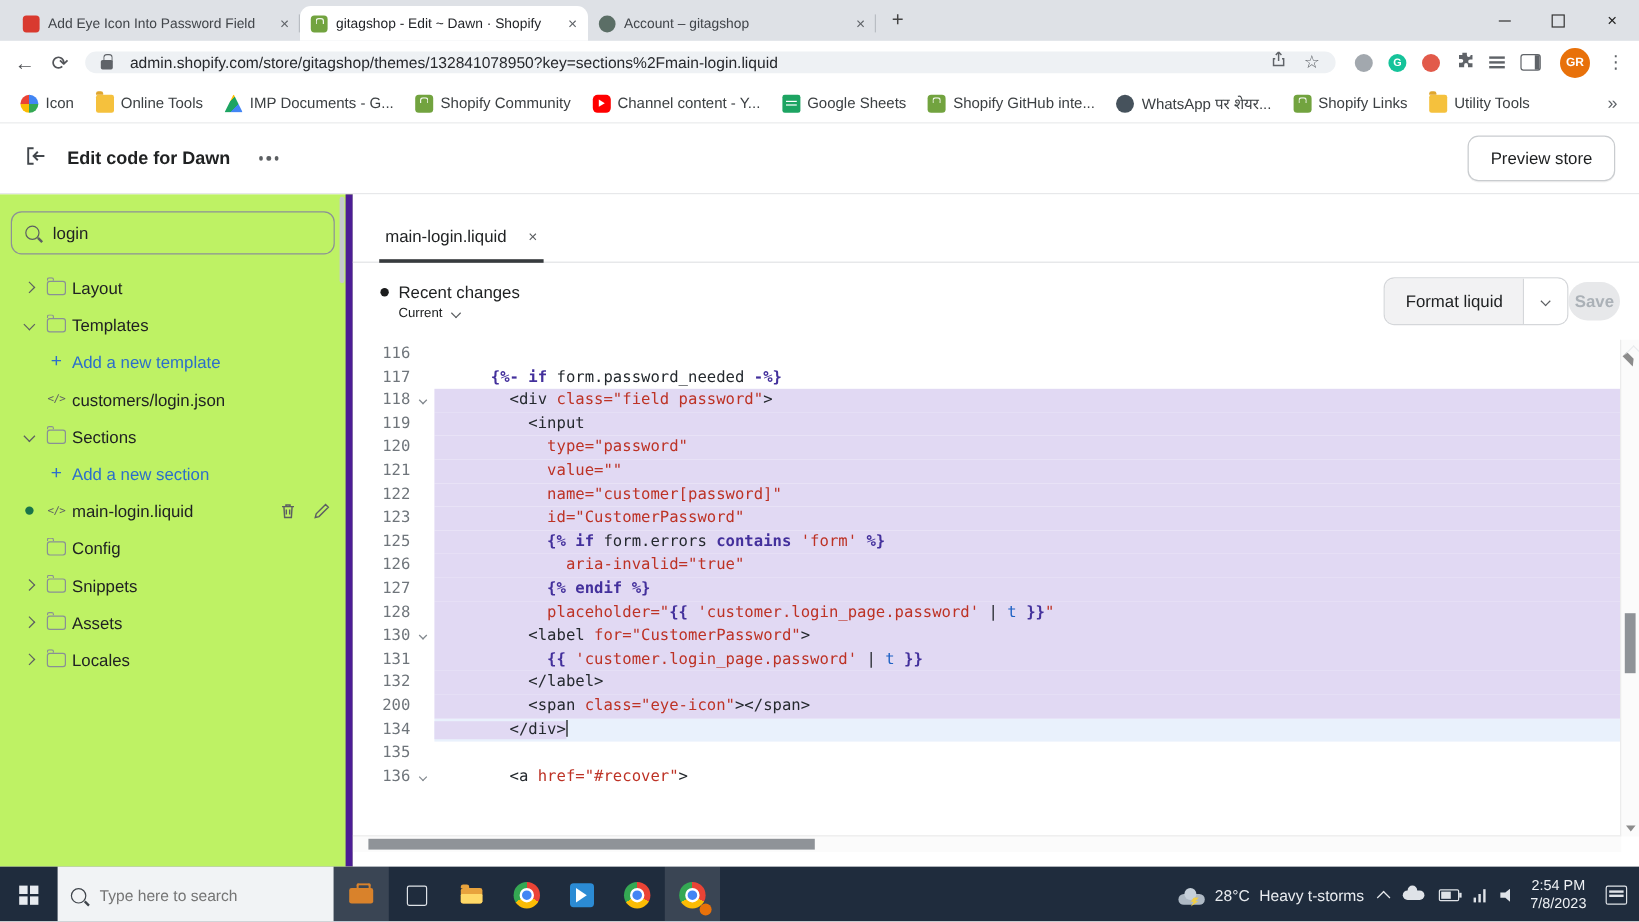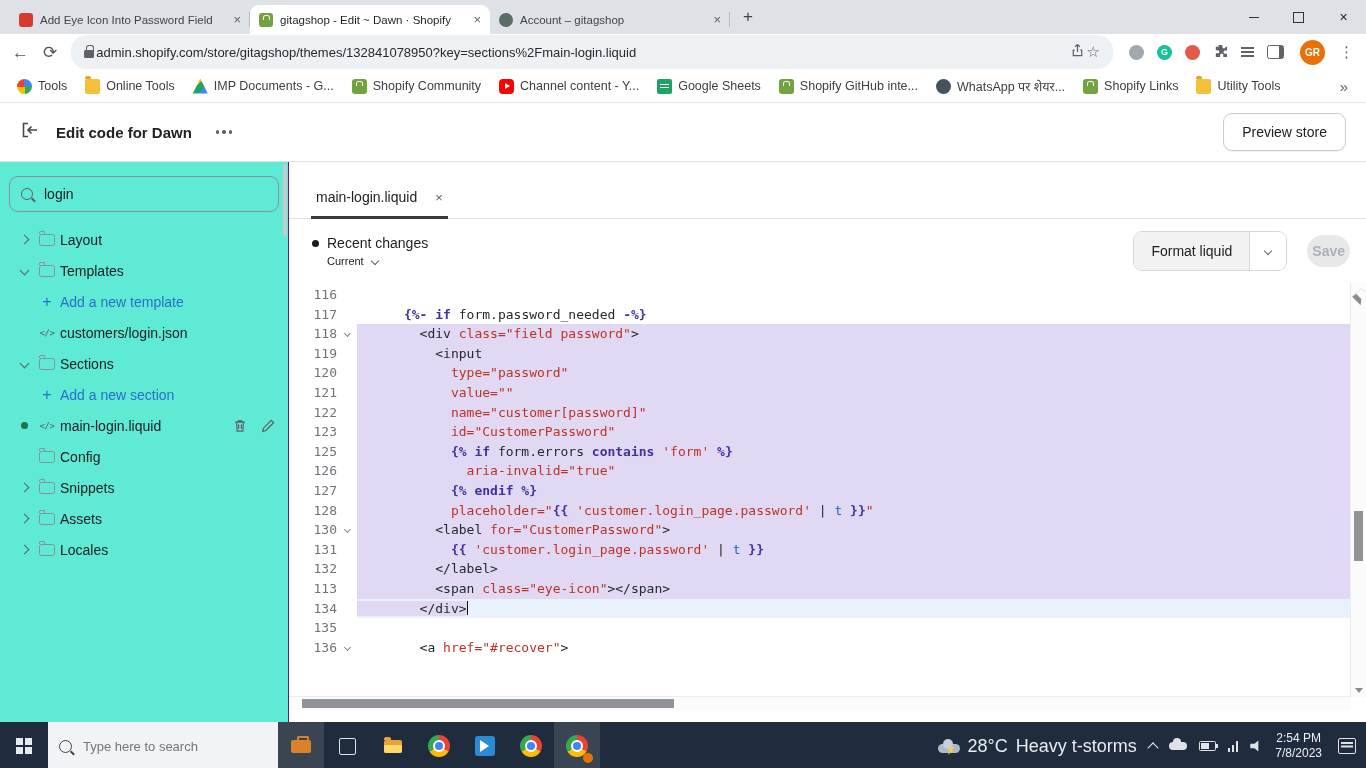--- a/index.html
+++ b/index.html
@@ -25,21 +25,21 @@
   .newtab{width:28px;height:28px;margin:0 0 3px 4px;display:flex;align-items:center;justify-content:center;font-size:17px;color:#444}
   .wincontrols{position:absolute;right:0;top:0;display:flex;height:34px}
   .wc{width:45px;display:flex;align-items:center;justify-content:center}
   .wc-min i{width:10px;border-top:1.3px solid #333;display:block}
   .wc-max i{width:9px;height:9px;border:1.3px solid #333;display:block}
   .wc-close{font-size:14px;color:#222}
 
   
   .navbar{height:36px;background:#fff;display:flex;align-items:center;padding:0 12px;gap:14px}
   .nav-ic{color:#535559;font-size:17px;line-height:1}
-  .addr{flex:1;height:34px;background:#eef1f4;border-radius:15px;display:flex;align-items:center;gap:2px;padding:0 13px;min-width:0}
+  .addr{flex:1;height:18px;background:#eef1f4;border-radius:15px;display:flex;align-items:center;gap:14px;padding:0 13px;min-width:0}
   .url{flex:1;font-size:13px;color:#27292d;white-space:nowrap;overflow:hidden}
   .lock{width:10px;height:8px;background:#5f6368;border-radius:1.5px;position:relative;margin-top:4px;flex:none}
   .lock::before{content:'';position:absolute;top:-5px;left:2px;width:6px;height:6px;border:1.5px solid #5f6368;border-bottom:none;border-radius:3px 3px 0 0}
   .star{color:#5f6368;font-size:15px}
   .exts{display:flex;align-items:center;gap:13px;padding:0 2px}
   .extdot{width:15px;height:15px;border-radius:50%}
   .ed-gray{background:#a2a8ae}
   .ed-gram{background:#15c39a;color:#fff;font-size:9px;font-weight:bold;display:flex;align-items:center;justify-content:center}
   .ed-orange{background:#e25a4a}
   .bars{width:13px;height:2px;background:#5f6368;box-shadow:0 4px 0 #5f6368,0 8px 0 #5f6368;margin-top:-8px}
@@ -68,21 +68,21 @@
   
   .appheader{height:58px;background:#fff;border-bottom:1px solid #e1e3e5;display:flex;align-items:center;padding:0 20px;gap:16px}
   .apptitle{font-size:15px;font-weight:700;color:#202223}
   .hdots{display:flex;gap:3px;margin-left:8px}
   .hdots i{width:3.5px;height:3.5px;border-radius:50%;background:#5c5f62}
   .preview-btn{margin-left:auto;height:38px;padding:0 18px;border:1px solid #c9cccf;border-radius:9px;background:#fff;
     font-size:14px;font-weight:500;color:#202223;box-shadow:0 1px 0 rgba(0,0,0,.05);font-family:inherit}
 
   
   .bodyrow{display:flex;height:560px}
-  .sidebar{width:288px;flex:none;border-right:1px solid #4c1d95;position:relative;padding-top:14px;background:#5eead4}
+  .sidebar{width:288px;flex:none;border-right:6px solid #4c1d95;position:relative;padding-top:14px;background:#bef264}
   .sbthumb{position:absolute;right:1px;top:2px;width:4px;height:72px;background:#c6cacd;border-radius:2px}
   .searchbox{margin:0 9px 12px;height:34px;border:1px solid #8c9196;border-radius:9px;display:flex;align-items:center;gap:9px;padding:0 11px}
   .searchbox input{border:none;outline:none;flex:1;font-size:14px;color:#202223;font-family:inherit;background:transparent}
   .smag{width:10px;height:10px;border:1.7px solid #5c5f62;border-radius:50%;position:relative;flex:none}
   .smag::after{content:'';position:absolute;width:5px;height:1.7px;background:#5c5f62;transform:rotate(45deg);right:-4px;bottom:-2px}
   .trow{height:31px;display:flex;align-items:center;padding-left:14px;font-size:14px;color:#202223}
   .twirl{width:20px;flex:none;display:flex;align-items:center;justify-content:center}
   .ficon{width:26px;flex:none;display:flex;align-items:center;justify-content:center}
   .plus{color:#2c6ecb;font-size:16px;font-weight:500}
   .codeic{font-family:"DejaVu Sans Mono",monospace;font-size:9px;color:#5c5f62;letter-spacing:-.5px}
@@ -102,21 +102,21 @@
   .filetab{display:flex;align-items:center;gap:18px;padding:0 5px 11px;border-bottom:3px solid #373b3e;margin-bottom:-1px;font-size:14px;color:#202223}
   .ftclose{color:#5c5f62;font-size:13px}
   .actions{height:64px;display:flex;align-items:center;padding:0 16px 0 23px}
   .rcblock{display:flex;flex-direction:column;gap:4px}
   .rcrow{display:flex;align-items:center;gap:8px}
   .rcdot{width:7px;height:7px;border-radius:50%;background:#1b1c1d}
   .rclabel{font-size:14px;color:#202223}
   .currow{display:flex;align-items:center;gap:8px;margin-left:15px}
   .curlabel{font-size:11px;color:#202223}
   .cv.sm{width:5px;height:5px;border-width:1.5px}
-  .actright{margin-left:auto;display:flex;align-items:center;gap:20px}
+  .actright{margin-left:auto;display:flex;align-items:center;}
   .formatbtn{display:flex;height:38px;border:1px solid #d5d7da;border-radius:9px;overflow:hidden}
   .fbmain{display:flex;align-items:center;padding:0 17px;background:#f2f2f3;font-size:14px;color:#202223}
   .fbchev{width:36px;display:flex;align-items:center;justify-content:center;background:#fff;border-left:1px solid #d5d7da}
   .savebtn{height:32px;padding:0 5px;border:none;border-radius:18px;background:#e7e8ea;color:#abb1b7;font-size:14px;font-weight:600;font-family:inherit}
 
   .codewrap{flex:1;position:relative;min-height:0;overflow:hidden}
   #code-lines{position:absolute;left:12px;right:15px;top:2px;bottom:13px;overflow:hidden}
   .cl{display:flex;height:19.6px;line-height:19.6px;font-family:"DejaVu Sans Mono",monospace;font-size:13px}
   .ln{width:36px;flex:none;text-align:right;color:#6f757b}
   .foldcol{width:20px;flex:none;display:flex;align-items:center;justify-content:center}
@@ -155,21 +155,21 @@
   .tview{width:15px;height:15px;border:1.6px solid #dfe3e8;border-radius:2px}
   .efold{width:18px;height:13px;background:#e8a33d;border-radius:2px;position:relative}
   .efold::before{content:'';position:absolute;top:-3px;left:0;width:7px;height:3px;background:#e8a33d;border-radius:2px 2px 0 0}
   .efold::after{content:'';position:absolute;left:0;right:0;bottom:0;height:8px;background:#ffd968;border-radius:1px 1px 2px 2px}
   .chr{width:22px;height:22px;border-radius:50%;background:conic-gradient(#ea4335 0 33%,#fbbc04 0 66%,#34a853 0);position:relative}
   .chr::after{content:'';position:absolute;inset:5px;background:#4285f4;border:2.5px solid #fff;border-radius:50%}
   .chrbadge{position:absolute;right:7px;bottom:7px;width:10px;height:10px;border-radius:50%;background:#e8710a;z-index:2}
   .vsc{width:20px;height:20px;background:#2b8bd4;border-radius:3px;position:relative}
   .vsc::after{content:'';position:absolute;left:5px;top:4px;width:0;height:0;border-top:6px solid transparent;border-bottom:6px solid transparent;border-left:9px solid #fff}
   .tray{margin-left:auto;display:flex;align-items:center;gap:12px;padding-right:10px}
-  .wx{display:flex;align-items:center;gap:8px;font-size:18px}
+  .wx{display:flex;align-items:flex-end;gap:8px;font-size:13px}
   .storm{width:22px;height:14px;position:relative}
   .storm::before{content:'';position:absolute;left:0;bottom:0;width:22px;height:9px;background:#aeb9c4;border-radius:5px}
   .storm::after{content:'';position:absolute;left:5px;top:0;width:10px;height:10px;background:#c6d0da;border-radius:50%}
   .bolt{position:absolute;left:10px;bottom:-2px;width:7px;height:8px;background:#f3cf43;clip-path:polygon(40% 0,100% 0,55% 45%,90% 45%,0 100%,35% 50%,0 50%);z-index:2}
   .up{width:7px;height:7px;border-left:1.7px solid #e8eaed;border-top:1.7px solid #e8eaed;transform:rotate(45deg);margin-top:3px}
   .tcloud{width:18px;height:8px;background:#dfe3e8;border-radius:4px;position:relative}
   .tcloud::after{content:'';position:absolute;left:4px;top:-4px;width:8px;height:8px;background:#dfe3e8;border-radius:50%}
   .batt{width:15px;height:8px;border:1.3px solid #dfe3e8;border-radius:1.5px;position:relative}
   .batt::before{content:'';position:absolute;left:1px;top:1px;bottom:1px;width:8px;background:#dfe3e8}
   .batt::after{content:'';position:absolute;right:-3.5px;top:1.5px;width:2px;height:4px;background:#dfe3e8}
@@ -242,21 +242,21 @@
       <span class="panel"></span>
     </div>
     <span class="avatar">GR</span>
     <span class="kebab">⋮</span>
   </div>
 
   <div class="bookmarks">
     <div id="bookmark-items">
         <div class="bm">
           <span class="bfav b-maps"></span>
-          <span class="bm-label">Tools</span>
+          <span class="bm-label">Icon</span>
         </div>
         <div class="bm">
           <span class="bfav b-folder"></span>
           <span class="bm-label">Online Tools</span>
         </div>
         <div class="bm">
           <span class="bfav b-drive"></span>
           <span class="bm-label">IMP Documents - G...</span>
         </div>
         <div class="bm">
@@ -519,21 +519,21 @@
               <span class="ln">131</span>
               <span class="foldcol"></span>
               <span class="lt"><span class="t-p">            </span><span class="t-k">{{ </span><span class="t-r">'customer.login_page.password'</span><span class="t-p"> | </span><span class="t-b">t</span><span class="t-k"> }}</span></span>
             </div>
             <div class="cl sel">
               <span class="ln">132</span>
               <span class="foldcol"></span>
               <span class="lt"><span class="t-p">          &lt;/label&gt;</span></span>
             </div>
             <div class="cl sel">
-              <span class="ln">113</span>
+              <span class="ln">200</span>
               <span class="foldcol"></span>
               <span class="lt"><span class="t-p">          &lt;span </span><span class="t-r">class="eye-icon"</span><span class="t-p">&gt;&lt;/span&gt;</span></span>
             </div>
             <div class="cl cur">
               <span class="ln">134</span>
               <span class="foldcol"></span>
               <span class="lt"><span class="selin"><span class="t-p">        &lt;/div&gt;</span></span><span class="caret"></span></span>
             </div>
             <div class="cl">
               <span class="ln">135</span>

